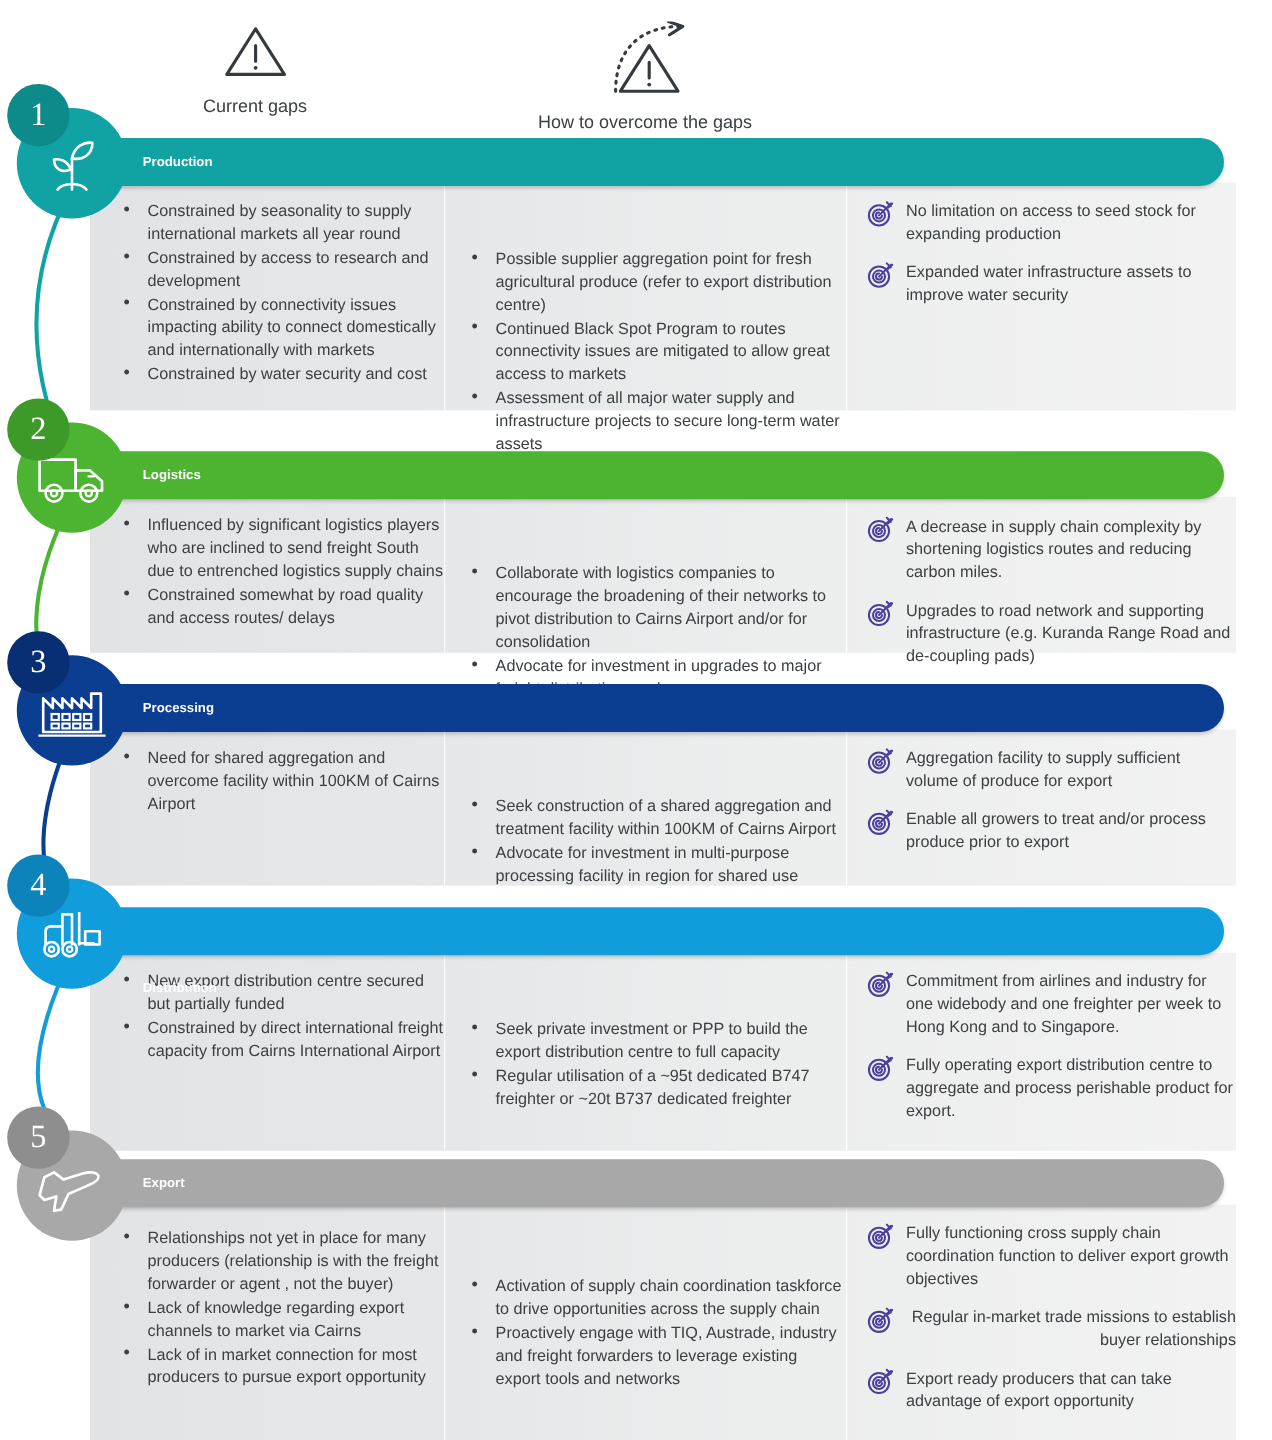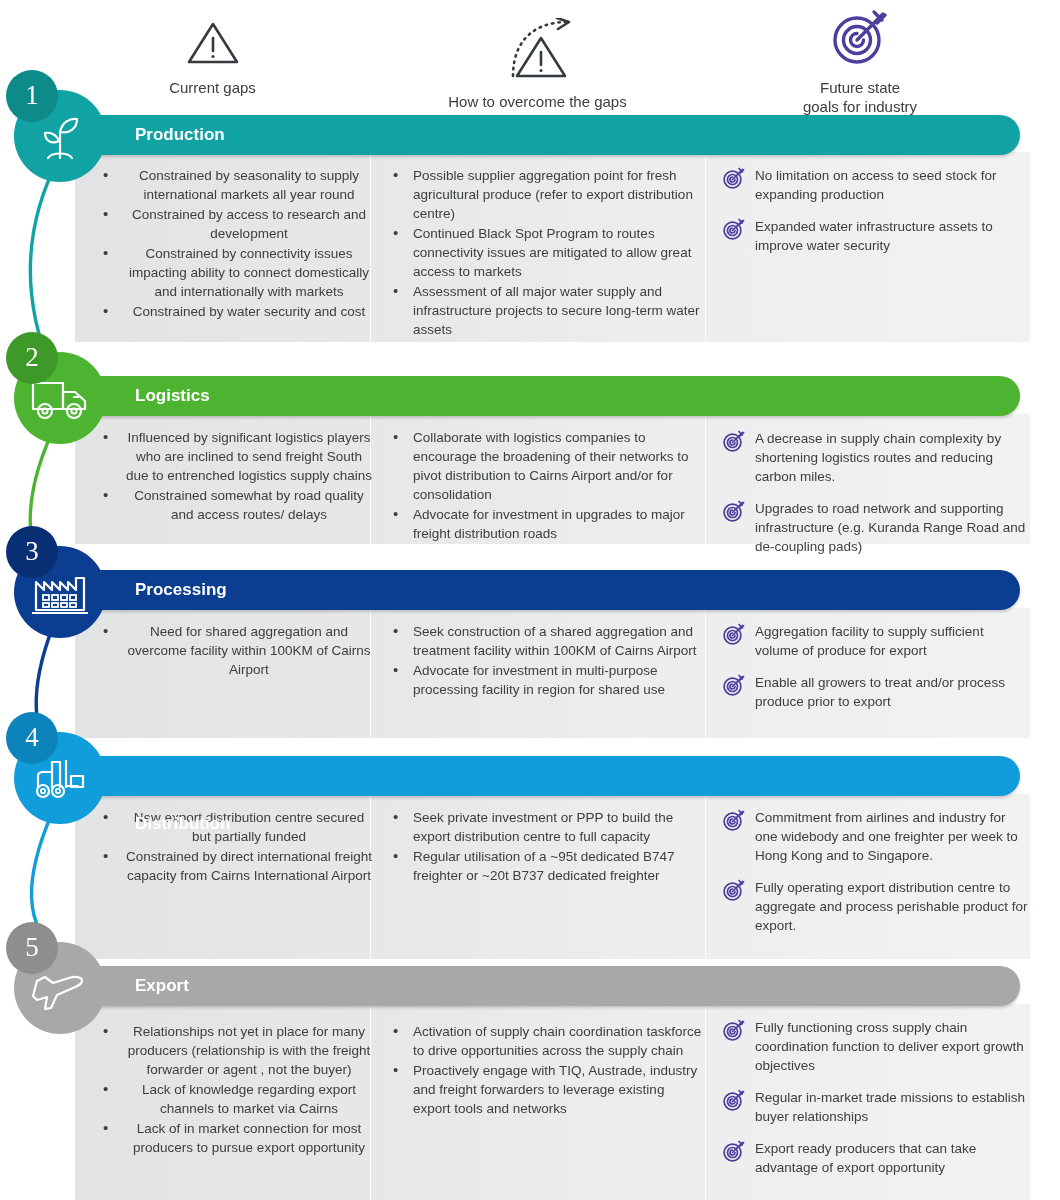--- a/index.html
+++ b/index.html
@@ -38,44 +38,44 @@
 
   .bar {
     position: absolute;
     left: 85px;
     height: 40px;
     border-radius: 0 20px 20px 0;
     box-shadow: 0 2px 3px rgba(0,0,0,.18);
   }
   .bar-label {
     position: absolute;
-    left: 135px;
+    left: 119px;
     line-height: 40px;
     color: #ffffff;
-    font-size: 17px;
+    font-size: 11px;
     font-weight: bold;
   }
 
   .panel {
     position: absolute;
     left: 75px;
     width: 955px;
     background: linear-gradient(to right, #e2e3e4 0%, #e7e8e9 36%, #eceded 60%, #f2f2f2 100%);
   }
   .panel-cols { position: absolute; left: 0; top: 0; width: 100%; height: 100%; }
   .divider {
     position: absolute; top: 0; bottom: 0; width: 1px;
     background: rgba(255,255,255,.85);
   }
   .div-a { left: 295px; }
   .div-b { left: 630px; }
 
   .cell { position: absolute; top: 0; }
-  .cell-a { left: 20px;  width: 280px; text-align: center; }
-  .cell-b { left: 310px; width: 320px; }
+  .cell-a { left: 20px;  width: 280px; }
+  .cell-b { left: 310px; width: 320px; margin-top: 40px; }
   .cell-c { left: 640px; width: 315px; }
 
   ul.bul { list-style: none; }
   ul.bul li {
     position: relative;
     padding-left: 28px;
     margin-bottom: 1px;
     font-size: 13.5px;
     line-height: 19px;
     color: #3c4043;
@@ -148,34 +148,20 @@
     <span class="ch-icon">
       <svg width="56" height="50" viewBox="0 0 56 50">
         <path d="M28 6 L52 44 L4 44 Z" fill="none" stroke="#343a40" stroke-width="2.6" stroke-linejoin="round"></path>
         <line x1="28" y1="20" x2="28" y2="33" stroke="#343a40" stroke-width="2.6" stroke-linecap="round"></line>
         <circle cx="28" cy="38.5" r="1.6" fill="#343a40"></circle>
       </svg>
     </span>
     <span class="ch-label">Current gaps</span>
   </div>
 
-  <div class="col-head" id="head-future">
-    <span class="ch-icon">
-      <svg width="62" height="62" viewBox="0 0 62 62">
-        <circle cx="28" cy="34" r="22" fill="none" stroke="#4b3f9e" stroke-width="3.4"></circle>
-        <circle cx="28" cy="34" r="13.5" fill="none" stroke="#4b3f9e" stroke-width="3.4"></circle>
-        <path d="M28 27.5 a6.5 6.5 0 1 0 6.5 6.5" fill="none" stroke="#4b3f9e" stroke-width="3.4" stroke-linecap="round"></path>
-        <line x1="28" y1="34" x2="54" y2="8" stroke="#4b3f9e" stroke-width="3.4" stroke-linecap="round"></line>
-        <line x1="45" y1="6" x2="53" y2="14" stroke="#4b3f9e" stroke-width="3.4" stroke-linecap="round"></line>
-        <line x1="48" y1="17" x2="56" y2="9" stroke="#4b3f9e" stroke-width="3.4" stroke-linecap="round"></line>
-      </svg>
-    </span>
-    <span class="ch-label">Future state
-goals for industry</span>
-  </div>
 
   <svg id="spine">
     <path d="M58 160 C22 230, 22 300, 52 372" fill="none" stroke="#11a3a3" stroke-width="3.4"></path>
     <path d="M58 420 C22 492, 22 556, 52 566" fill="none" stroke="#4cb431" stroke-width="3.4"></path>
     <path d="M58 614 C30 680, 30 726, 52 760" fill="none" stroke="#0b3d91" stroke-width="3.4"></path>
     <path d="M58 800 C24 872, 24 920, 52 946" fill="none" stroke="#119cdb" stroke-width="3.4"></path>
   </svg>
 
   <div class="stage" id="stage-1">
     <div class="panel" style="top:152px; height:190px;">
@@ -447,21 +433,21 @@
       <div class="cell cell-c" style="top:14px;">
         <ul class="goals">
           <li><span class="tgt"><svg width="24" height="24" viewBox="0 0 24 24">
                   <circle cx="10.5" cy="13.5" r="8.4" fill="none" stroke="#4b3f9e" stroke-width="1.7"></circle>
                   <circle cx="10.5" cy="13.5" r="5" fill="none" stroke="#4b3f9e" stroke-width="1.7"></circle>
                   <path d="M10.5 11 a2.5 2.5 0 1 0 2.5 2.5" fill="none" stroke="#4b3f9e" stroke-width="1.7" stroke-linecap="round"></path>
                   <line x1="10.5" y1="13.5" x2="20.5" y2="3.5" stroke="#4b3f9e" stroke-width="1.7" stroke-linecap="round"></line>
                   <line x1="17" y1="2.5" x2="20.3" y2="5.8" stroke="#4b3f9e" stroke-width="1.7" stroke-linecap="round"></line>
                   <line x1="18.2" y1="7" x2="21.5" y2="3.7" stroke="#4b3f9e" stroke-width="1.7" stroke-linecap="round"></line>
                 </svg></span><span>Fully functioning cross supply chain coordination function to deliver export growth objectives</span></li>
-          <li style="margin-top:8px;"><span class="tgt"><svg width="24" height="24" viewBox="0 0 24 24">
+          <li style="margin-top:8px;text-align:right;"><span class="tgt"><svg width="24" height="24" viewBox="0 0 24 24">
                   <circle cx="10.5" cy="13.5" r="8.4" fill="none" stroke="#4b3f9e" stroke-width="1.7"></circle>
                   <circle cx="10.5" cy="13.5" r="5" fill="none" stroke="#4b3f9e" stroke-width="1.7"></circle>
                   <path d="M10.5 11 a2.5 2.5 0 1 0 2.5 2.5" fill="none" stroke="#4b3f9e" stroke-width="1.7" stroke-linecap="round"></path>
                   <line x1="10.5" y1="13.5" x2="20.5" y2="3.5" stroke="#4b3f9e" stroke-width="1.7" stroke-linecap="round"></line>
                   <line x1="17" y1="2.5" x2="20.3" y2="5.8" stroke="#4b3f9e" stroke-width="1.7" stroke-linecap="round"></line>
                   <line x1="18.2" y1="7" x2="21.5" y2="3.7" stroke="#4b3f9e" stroke-width="1.7" stroke-linecap="round"></line>
                 </svg></span><span>Regular in-market trade missions to establish buyer relationships</span></li>
           <li style="margin-top:8px;"><span class="tgt"><svg width="24" height="24" viewBox="0 0 24 24">
                   <circle cx="10.5" cy="13.5" r="8.4" fill="none" stroke="#4b3f9e" stroke-width="1.7"></circle>
                   <circle cx="10.5" cy="13.5" r="5" fill="none" stroke="#4b3f9e" stroke-width="1.7"></circle>

